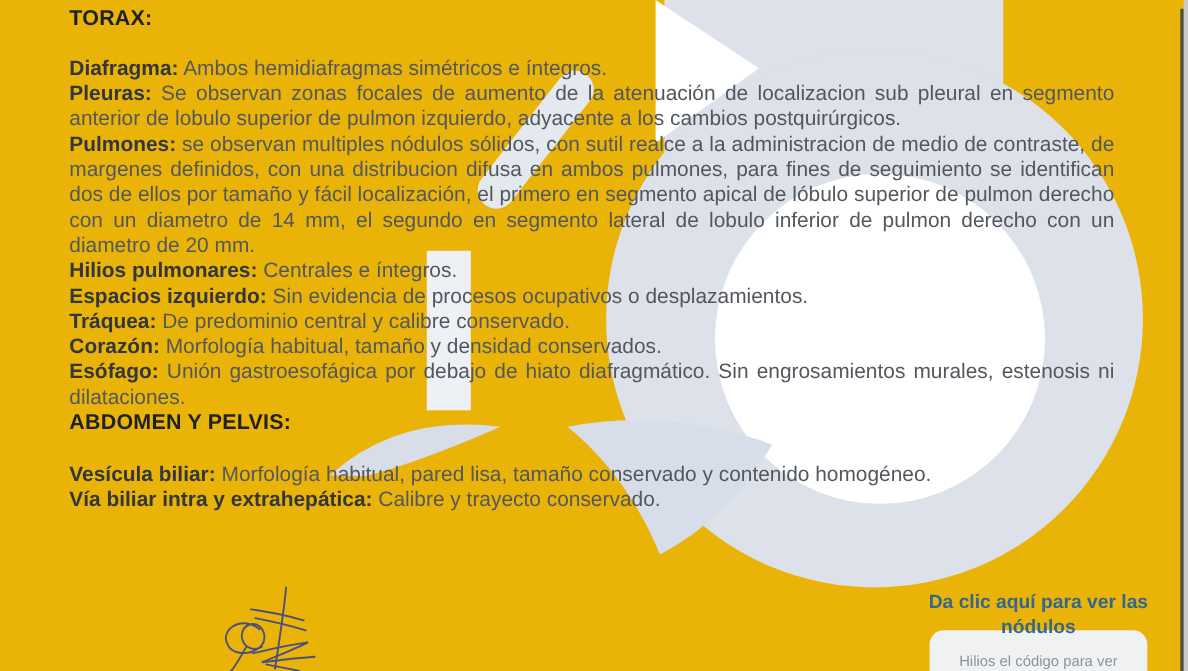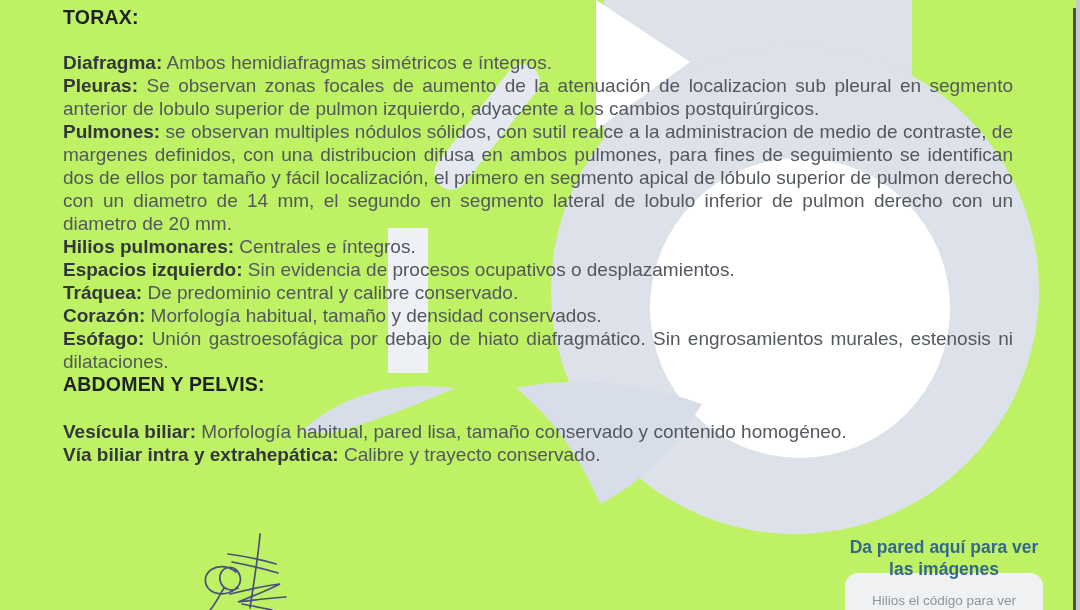--- a/index.html
+++ b/index.html
@@ -2,21 +2,21 @@
 <html><head>
 <meta charset="utf-8">
 <style>
   * { margin: 0; padding: 0; box-sizing: border-box; }
   html, body {
     width: 1080px; height: 610px;
     background: #ffffff;
     overflow: hidden;
     font-family: "Liberation Sans", "DejaVu Sans", sans-serif;
   }
-  .page { position: relative; width: 1080px; height: 610px; background: #bef264; }
+  .page { position: relative; width: 1080px; height: 610px; background: #eab308; }
 
   
   .watermark {
     position: absolute; left: 0; top: 0; width: 1080px; height: 610px;
     z-index: 0; pointer-events: none;
   }
 
   
   .page-edge-dark {
     position: absolute; top: 8px; right: 4px; bottom: 0;
@@ -100,21 +100,21 @@
       <path d="M88,4 C87,20 82,52 78,78"></path>
       <path d="M64,42 C46,28 26,44 36,58 C46,70 72,62 68,46 C64,32 46,36 48,50 C50,60 60,62 66,58"></path>
       <path d="M56,24 C72,26 90,30 104,34"></path>
       <path d="M60,32 C76,35 92,39 106,43"></path>
       <path d="M58,64 C74,60 92,56 108,54 C92,62 76,68 66,72 C82,70 100,68 114,67"></path>
       <path d="M52,58 C46,68 42,76 38,80"></path>
       <path d="M70,74 C80,76 92,78 100,80"></path>
     </g>
   </svg>
 
-  <div class="view-images-link">Da pared aquí para ver las imágenes</div>
+  <div class="view-images-link">Da clic aquí para ver las nódulos</div>
 
   <div class="scan-code-pill">
     <span>Hilios el código para ver</span>
   </div>
 
   <div class="page-edge-light"></div>
   <div class="page-edge-dark"></div>
 
 </div>
 

